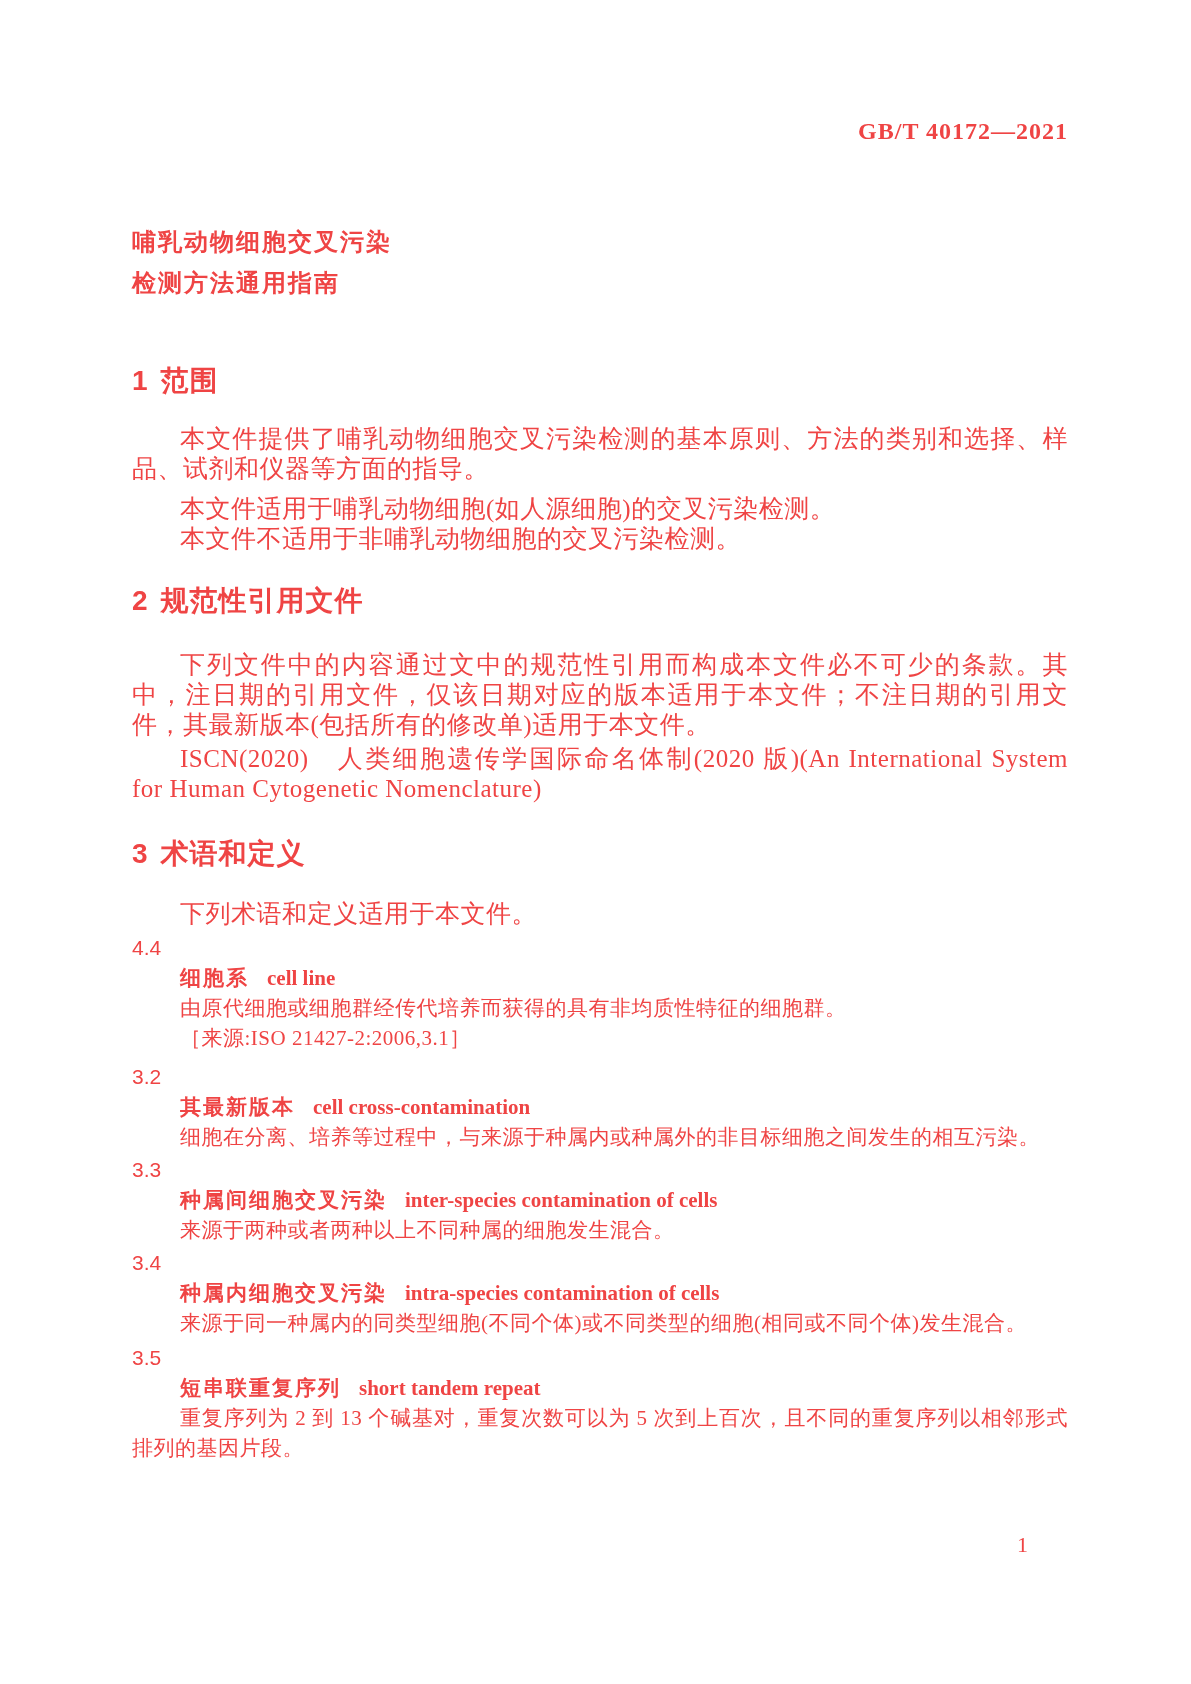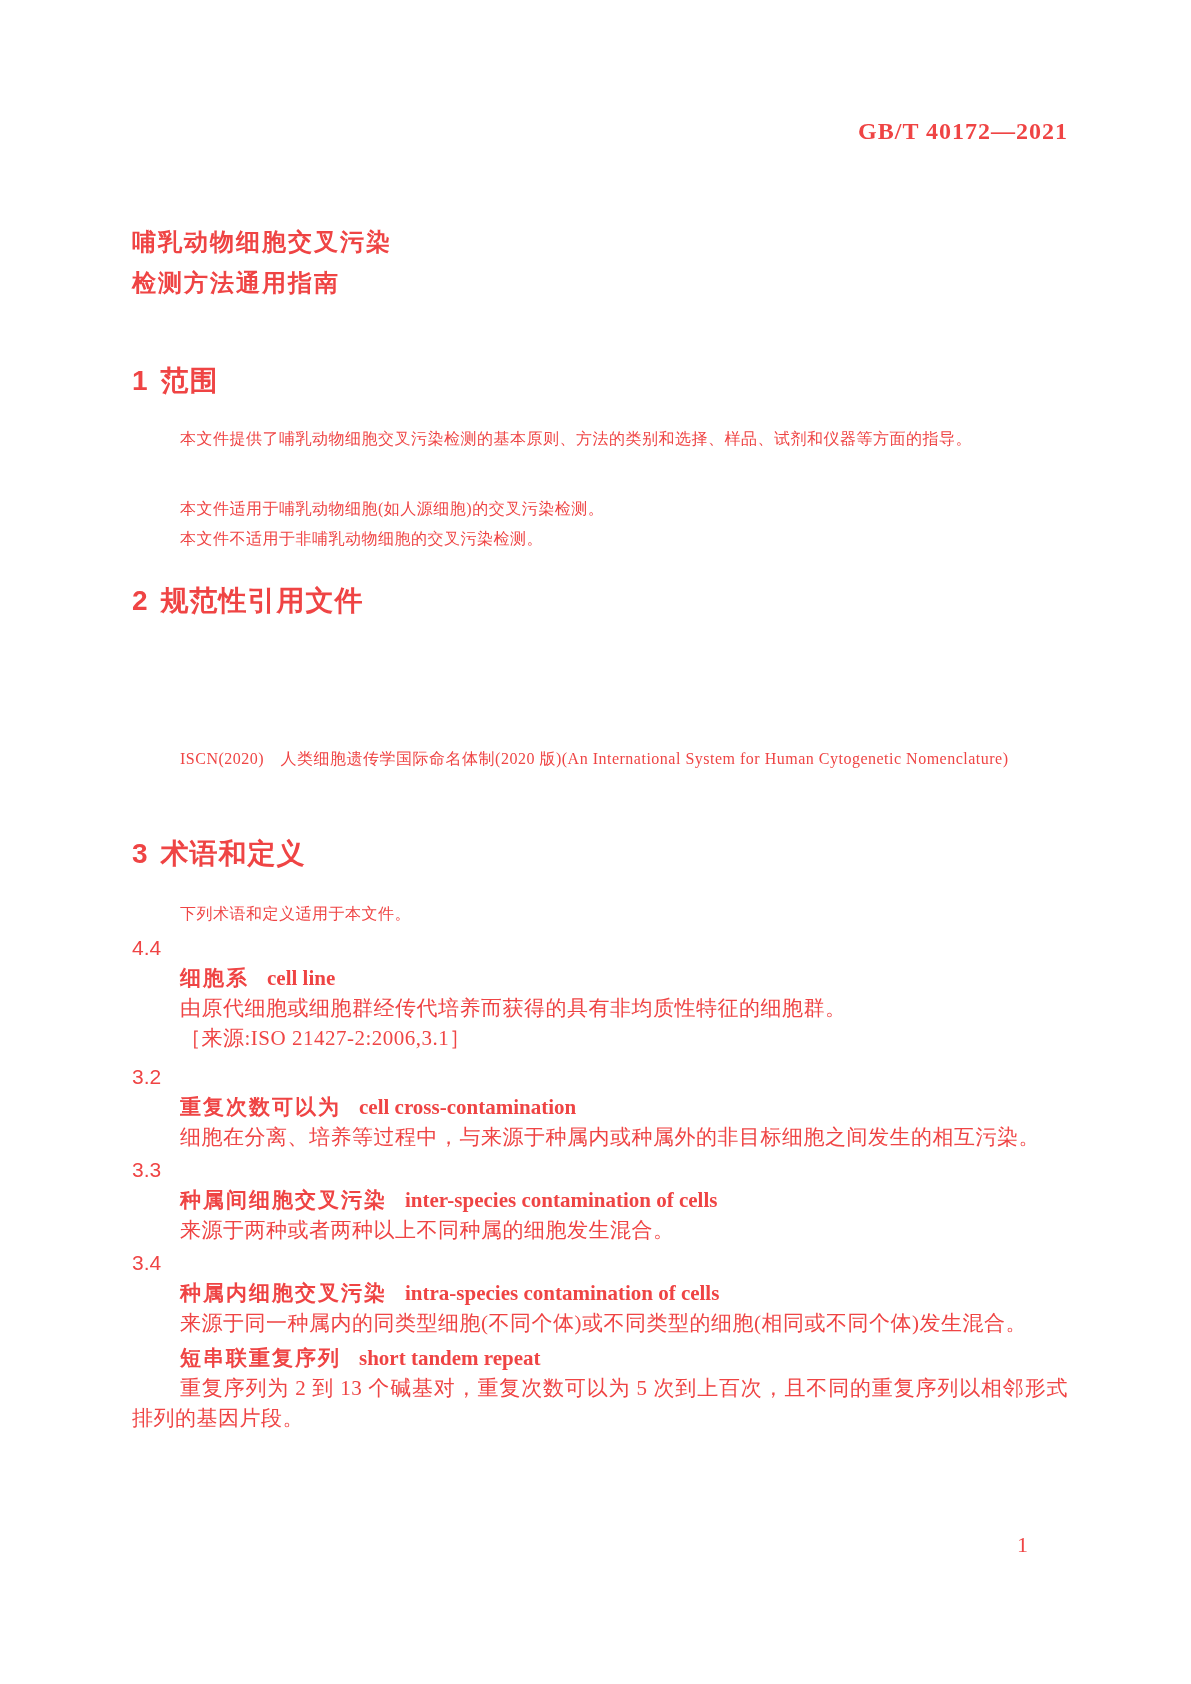--- a/index.html
+++ b/index.html
@@ -38,21 +38,21 @@
     font-family: "Liberation Sans", "DejaVu Sans", sans-serif;
     font-weight: 700;
     font-size: 28px; line-height: 30px;
     letter-spacing: 1px;
   }
   .sec-heading .sec-num { margin-right: 13px; letter-spacing: 0; }
 
   
   .body-block {
     left: 132px; width: 936px;
-    font-size: 16px; line-height: 30px;
+    font-size: 25px; line-height: 30px;
     letter-spacing: 0.5px;
     text-align: justify;
   }
   .body-block p { margin: 0; }
   .fl-indent { text-indent: 48px; }
 
   
   .term-block {
     left: 132px; width: 936px;
     font-size: 21px; line-height: 30px;
@@ -103,20 +103,23 @@
   <div class="abs body-block" style="top:494px">
     <p class="fl-indent">本文件适用于哺乳动物细胞(如人源细胞)的交叉污染检测。</p>
   </div>
   <div class="abs body-block" style="top:524px">
     <p class="fl-indent">本文件不适用于非哺乳动物细胞的交叉污染检测。</p>
   </div>
 
   <div class="abs sec-heading" style="top:586px">
     <span class="sec-num">2</span><span>规范性引用文件</span>
   </div>
+  <div class="abs body-block" style="top:650px">
+    <p class="fl-indent">下列文件中的内容通过文中的规范性引用而构成本文件必不可少的条款。其中，注日期的引用文件，仅该日期对应的版本适用于本文件；不注日期的引用文件，其最新版本(包括所有的修改单)适用于本文件。</p>
+  </div>
   <div class="abs body-block" style="top:744px">
     <p class="fl-indent">ISCN(2020)　人类细胞遗传学国际命名体制(2020 版)(An International System for Human Cytogenetic Nomenclature)</p>
   </div>
 
   <div class="abs sec-heading" style="top:839px">
     <span class="sec-num">3</span><span>术语和定义</span>
   </div>
   <div class="abs body-block" style="top:899px">
     <p class="fl-indent">下列术语和定义适用于本文件。</p>
   </div>
@@ -126,21 +129,21 @@
     <div class="term-heading">
       <span class="term-zh">细胞系</span><span class="term-en">cell line</span>
     </div>
     <div class="term-def">由原代细胞或细胞群经传代培养而获得的具有非均质性特征的细胞群。</div>
     <div class="term-source">［来源:ISO 21427-2:2006,3.1］</div>
   </div>
 
   <div class="abs term-block" style="top:1062px">
     <div class="clause-num">3.2</div>
     <div class="term-heading">
-      <span class="term-zh">重复次数可以为</span><span class="term-en">cell cross-contamination</span>
+      <span class="term-zh">其最新版本</span><span class="term-en">cell cross-contamination</span>
     </div>
     <div class="term-def">细胞在分离、培养等过程中，与来源于种属内或种属外的非目标细胞之间发生的相互污染。</div>
 
   </div>
 
   <div class="abs term-block" style="top:1155px">
     <div class="clause-num">3.3</div>
     <div class="term-heading">
       <span class="term-zh">种属间细胞交叉污染</span><span class="term-en">inter-species contamination of cells</span>
     </div>
@@ -151,20 +154,21 @@
   <div class="abs term-block" style="top:1248px">
     <div class="clause-num">3.4</div>
     <div class="term-heading">
       <span class="term-zh">种属内细胞交叉污染</span><span class="term-en">intra-species contamination of cells</span>
     </div>
     <div class="term-def">来源于同一种属内的同类型细胞(不同个体)或不同类型的细胞(相同或不同个体)发生混合。</div>
 
   </div>
 
   <div class="abs term-block" style="top:1343px">
+    <div class="clause-num">3.5</div>
     <div class="term-heading">
       <span class="term-zh">短串联重复序列</span><span class="term-en">short tandem repeat</span>
     </div>
     <div class="term-def">重复序列为 2 到 13 个碱基对，重复次数可以为 5 次到上百次，且不同的重复序列以相邻形式排列的基因片段。</div>
   </div>
 
   <div class="abs page-num">1</div>
 
 </div>
 

